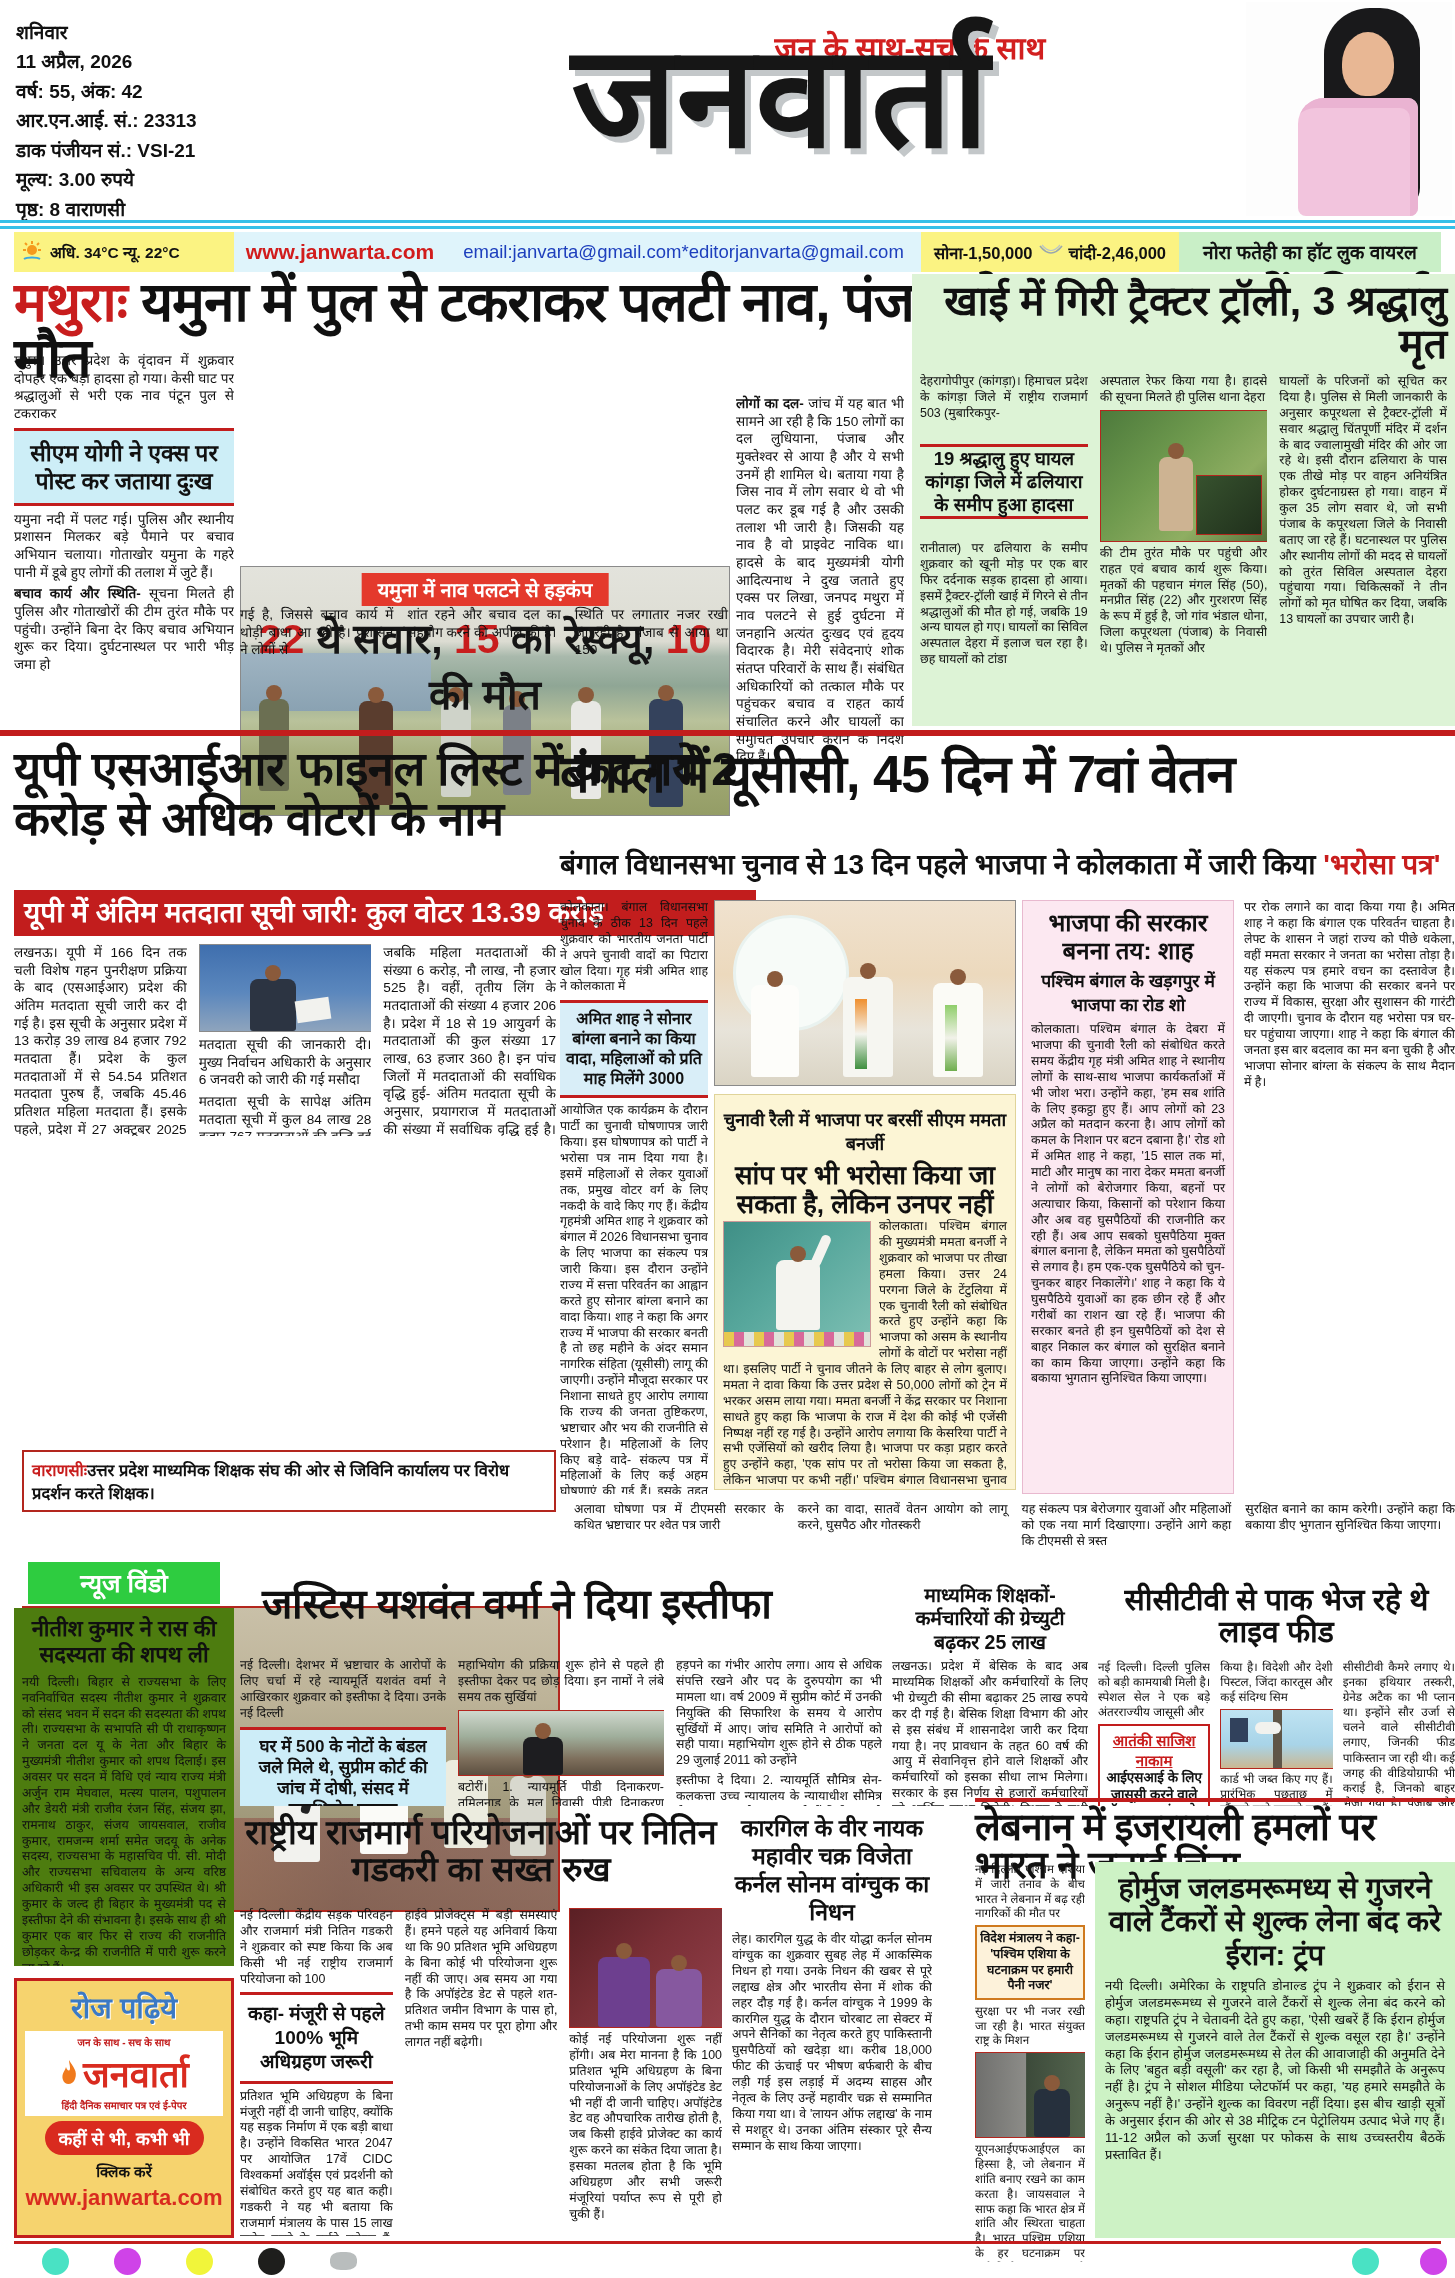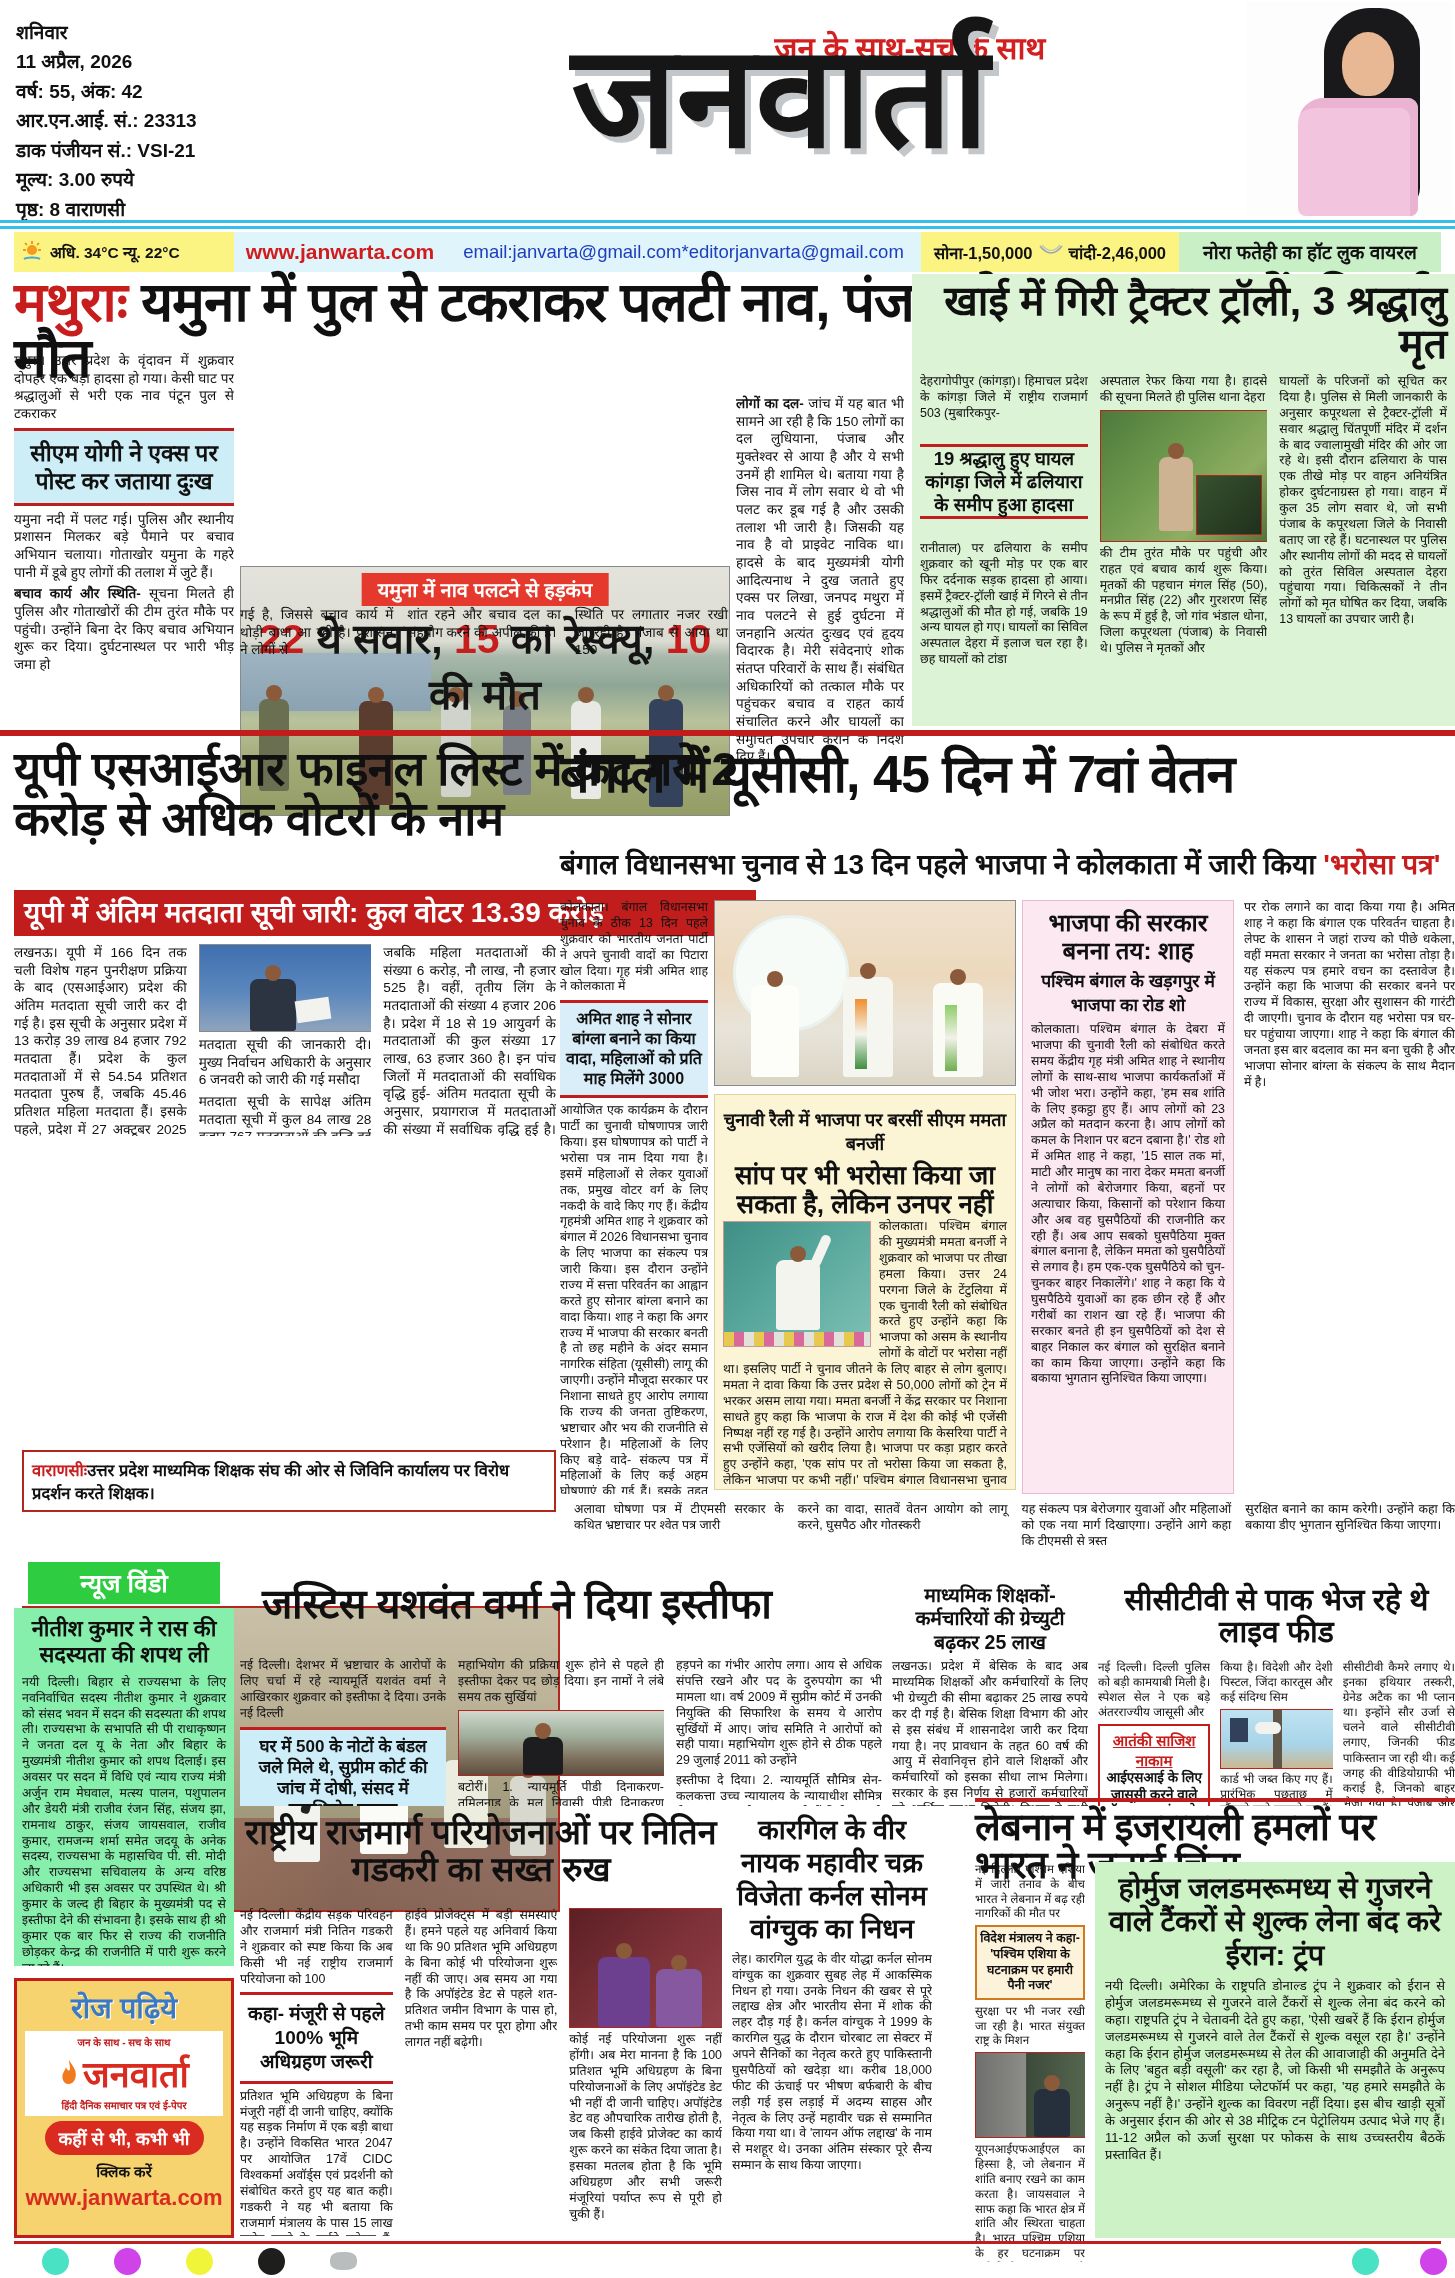--- a/index.html
+++ b/index.html
@@ -215,21 +215,21 @@
   </div>
 
   <div class="abs" style="left:574px;top:1502px;width:881px;height:58px;column-count:4;column-gap:14px;overflow:hidden;">
     <p class="small">अलावा घोषणा पत्र में टीएमसी सरकार के कथित भ्रष्टाचार पर श्वेत पत्र जारी</p>
     <p class="small">करने का वादा, सातवें वेतन आयोग को लागू करने, घुसपैठ और गोतस्करी</p>
     <p class="small">यह संकल्प पत्र बेरोजगार युवाओं और महिलाओं को एक नया मार्ग दिखाएगा। उन्होंने आगे कहा कि टीएमसी से त्रस्त</p>
     <p class="small">सुरक्षित बनाने का काम करेगी। उन्होंने कहा कि बकाया डीए भुगतान सुनिश्चित किया जाएगा।</p>
   </div>
 
   <div class="abs" style="left:28px;top:1562px;width:192px;height:42px;background:#2ecc40;color:#fff;font-size:25px;font-weight:800;text-align:center;line-height:42px;">न्यूज विंडो</div>
-  <div class="abs" style="left:14px;top:1608px;width:220px;height:358px;background:#86efac;padding:8px;box-sizing:border-box;overflow:hidden;">
+  <div class="abs" style="left:14px;top:1608px;width:220px;height:358px;background:#4d7c0f;padding:8px;box-sizing:border-box;overflow:hidden;">
     <div class="hl" style="font-size:22px;text-align:center;line-height:1.2;margin-bottom:6px;">नीतीश कुमार ने रास की सदस्यता की शपथ ली</div>
     <p class="small">नयी दिल्ली। बिहार से राज्यसभा के लिए नवनिर्वाचित सदस्य नीतीश कुमार ने शुक्रवार को संसद भवन में सदन की सदस्यता की शपथ ली। राज्यसभा के सभापति सी पी राधाकृष्णन ने जनता दल यू के नेता और बिहार के मुख्यमंत्री नीतीश कुमार को शपथ दिलाई। इस अवसर पर सदन में विधि एवं न्याय राज्य मंत्री अर्जुन राम मेघवाल, मत्स्य पालन, पशुपालन और डेयरी मंत्री राजीव रंजन सिंह, संजय झा, रामनाथ ठाकुर, संजय जायसवाल, राजीव कुमार, रामजन्म शर्मा समेत जदयू के अनेक सदस्य, राज्यसभा के महासचिव पी. सी. मोदी और राज्यसभा सचिवालय के अन्य वरिष्ठ अधिकारी भी इस अवसर पर उपस्थित थे। श्री कुमार के जल्द ही बिहार के मुख्यमंत्री पद से इस्तीफा देने की संभावना है। इसके साथ ही श्री कुमार एक बार फिर से राज्य की राजनीति छोड़कर केन्द्र की राजनीति में पारी शुरू करने जा रहे हैं।</p>
   </div>
 
   <div class="abs hl" style="left:262px;top:1584px;width:640px;font-size:41px;line-height:1;letter-spacing:-0.5px;">जस्टिस यशवंत वर्मा ने दिया इस्तीफा</div>
   <div class="abs colflex" style="left:240px;top:1658px;width:642px;height:148px;">
     <div>
       <p class="small">नई दिल्ली। देशभर में भ्रष्टाचार के आरोपों के लिए चर्चा में रहे न्यायमूर्ति यशवंत वर्मा ने आखिरकार शुक्रवार को इस्तीफा दे दिया। उनके नई दिल्ली</p>
       <div class="boxrb" style="background:#cdedf8;font-size:17px;line-height:1.25;padding:6px 12px;margin:5px 0;">घर में 500 के नोटों के बंडल जले मिले थे, सुप्रीम कोर्ट की जांच में दोषी, संसद में महाभियोग प्रस्ताव</div>
 
@@ -289,21 +289,21 @@
     <div>
       <div class="photo" style="width:100%;height:118px;border:1px solid #b3261e;background:linear-gradient(135deg,#5a1f24 0%,#7a2f36 45%,#93404a 100%);margin-bottom:4px;">
         <div class="fig" style="left:28px;bottom:0;width:52px;height:70px;background:#6d3f8f;"></div>
         <div class="fig" style="left:86px;bottom:0;width:46px;height:58px;background:#86589f;"></div>
       </div>
       <p class="small">कोई नई परियोजना शुरू नहीं होंगी। अब मेरा मानना है कि 100 प्रतिशत भूमि अधिग्रहण के बिना परियोजनाओं के लिए अपॉइंटेड डेट भी नहीं दी जानी चाहिए। अपॉइंटेड डेट वह औपचारिक तारीख होती है, जब किसी हाईवे प्रोजेक्ट का कार्य शुरू करने का संकेत दिया जाता है। इसका मतलब होता है कि भूमि अधिग्रहण और सभी जरूरी मंजूरियां पर्याप्त रूप से पूरी हो चुकी हैं।</p>
     </div>
   </div>
 
   <div class="abs" style="left:732px;top:1814px;width:200px;height:460px;overflow:hidden;">
-    <div class="hl" style="font-size:27px;text-align:center;line-height:1.22;margin-bottom:6px;">कारगिल के वीर नायक महावीर चक्र विजेता कर्नल सोनम वांग्चुक का निधन</div>
+    <div class="hl" style="font-size:23px;text-align:center;line-height:1.22;margin-bottom:6px;">कारगिल के वीर नायक महावीर चक्र विजेता कर्नल सोनम वांग्चुक का निधन</div>
     <p class="small">लेह। कारगिल युद्ध के वीर योद्धा कर्नल सोनम वांग्चुक का शुक्रवार सुबह लेह में आकस्मिक निधन हो गया। उनके निधन की खबर से पूरे लद्दाख क्षेत्र और भारतीय सेना में शोक की लहर दौड़ गई है। कर्नल वांग्चुक ने 1999 के कारगिल युद्ध के दौरान चोरबाट ला सेक्टर में अपने सैनिकों का नेतृत्व करते हुए पाकिस्तानी घुसपैठियों को खदेड़ा था। करीब 18,000 फीट की ऊंचाई पर भीषण बर्फबारी के बीच लड़ी गई इस लड़ाई में अदम्य साहस और नेतृत्व के लिए उन्हें महावीर चक्र से सम्मानित किया गया था। वे 'लायन ऑफ लद्दाख' के नाम से मशहूर थे। उनका अंतिम संस्कार पूरे सैन्य सम्मान के साथ किया जाएगा।</p>
   </div>
 
   <div class="abs rule-red" style="left:975px;top:1798px;width:480px;height:4px;"></div>
   <div class="abs hl" style="left:975px;top:1808px;width:480px;font-size:38px;line-height:1;letter-spacing:-0.5px;">लेबनान में इजरायली हमलों पर भारत ने जताई चिंता</div>
   <div class="abs" style="left:975px;top:1862px;width:110px;height:400px;overflow:hidden;">
     <p class="small" style="font-size:11.6px;">नई दिल्ली। पश्चिम एशिया में जारी तनाव के बीच भारत ने लेबनान में बढ़ रही नागरिकों की मौत पर</p>
     <div style="border:2px solid #cf7a1f;background:#fdf2da;text-align:center;font-weight:800;font-size:12.5px;line-height:1.25;padding:4px 2px;margin:4px 0;">विदेश मंत्रालय ने कहा- 'पश्चिम एशिया के घटनाक्रम पर हमारी पैनी नजर'</div>
     <p class="small" style="font-size:11.6px;">सुरक्षा पर भी नजर रखी जा रही है। भारत संयुक्त राष्ट्र के मिशन</p>
     <div class="photo" style="width:100%;height:84px;border:1px solid #b3261e;background:linear-gradient(90deg,#6f6f6d 0%,#8c8c88 45%,#3c4a3a 46%,#55664f 100%);margin:4px 0;">

